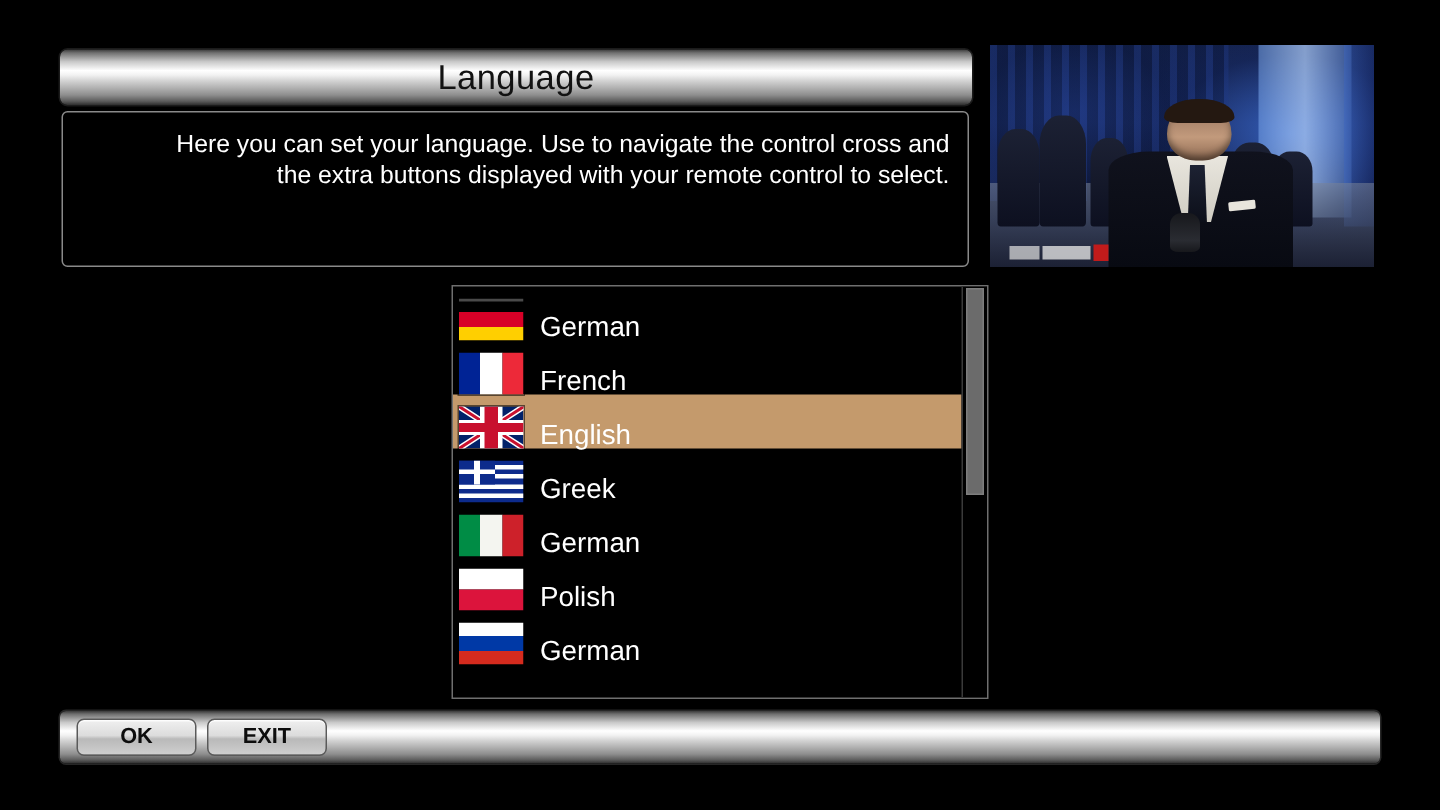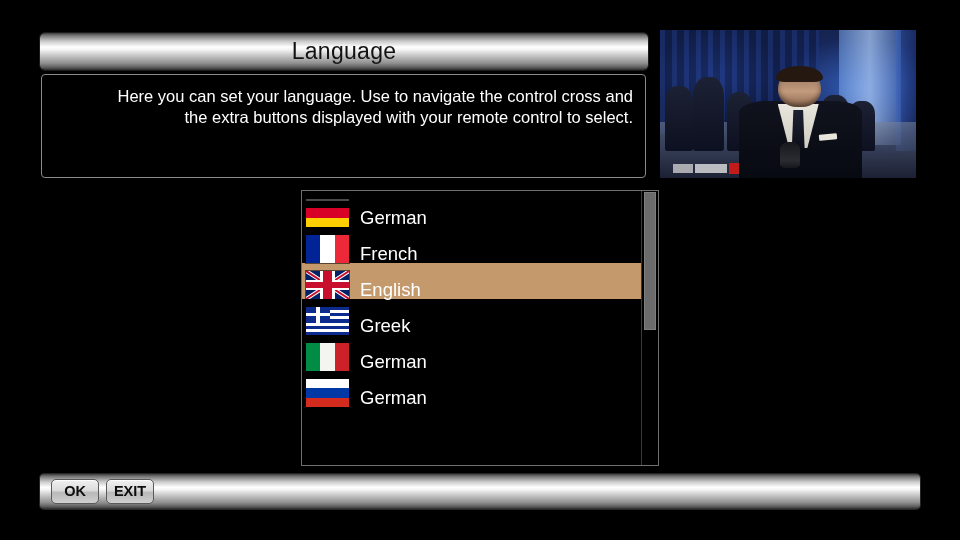--- a/index.html
+++ b/index.html
@@ -309,21 +309,21 @@
     box-shadow: 0 0 0 1px #262626;
     display: flex;
     align-items: center;
     padding-left: 11px;
     gap: 7px;
     box-sizing: border-box;
   }
   .sbtn {
     height: 23px;
     min-width: 38px;
-    padding: 0 4px;
+    padding: 0 20px;
     border-radius: 5px;
     border: 1px solid #5a5a5a;
     background: linear-gradient(to bottom, #f0f0f0 0%, #dcdcdc 45%, #b9b9b9 55%, #cfcfcf 100%);
     display: flex;
     align-items: center;
     justify-content: center;
     font-size: 14.5px;
     font-weight: bold;
     color: #0d0d0d;
     box-shadow: inset 0 1px 0 rgba(255,255,255,0.85);
@@ -425,20 +425,27 @@
 
       <div class="lang-row">
         <span class="flag flag-it">
           <i class="v1"></i>
             <i class="v2"></i>
             <i class="v3"></i>
         </span>
         <span class="lang-label">German</span>
       </div>
 
+      <div class="lang-row">
+        <span class="flag flag-pl">
+          <i class="h1"></i>
+            <i class="h2"></i>
+        </span>
+        <span class="lang-label">Polish</span>
+      </div>
 
       <div class="lang-row">
         <span class="flag flag-ru">
           <i class="h1"></i>
             <i class="h2"></i>
             <i class="h3"></i>
         </span>
         <span class="lang-label">German</span>
       </div>
 

